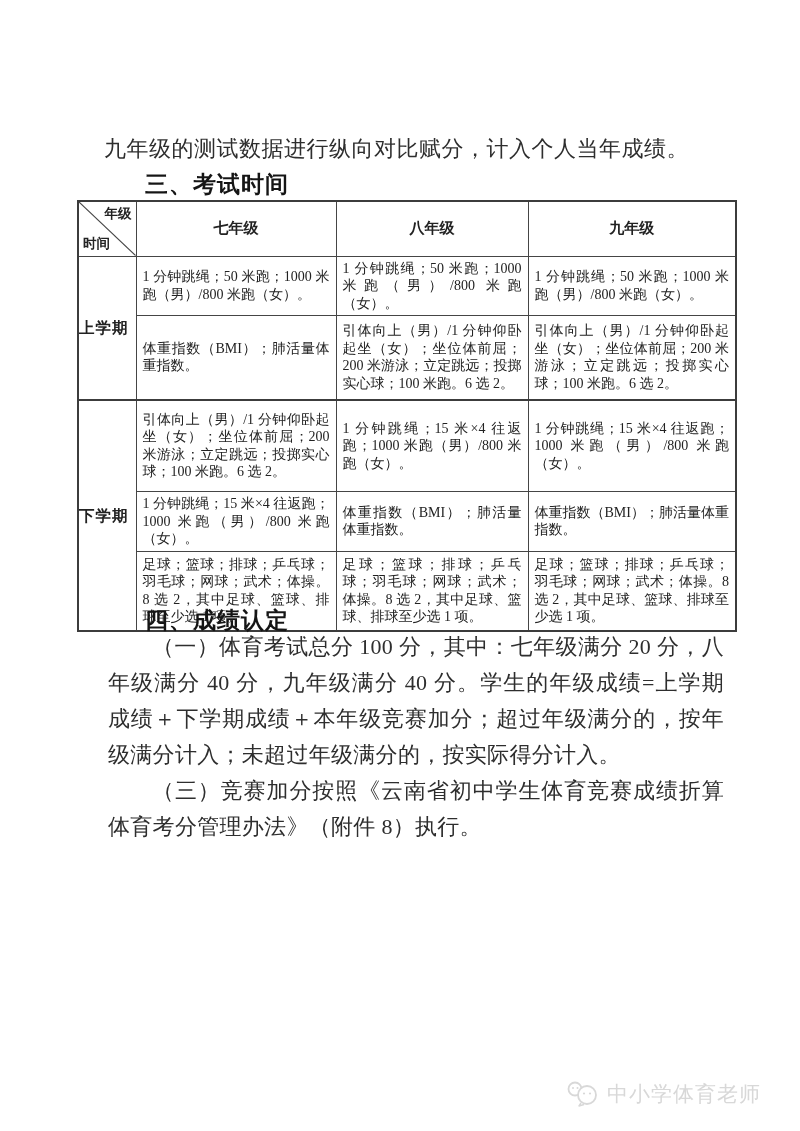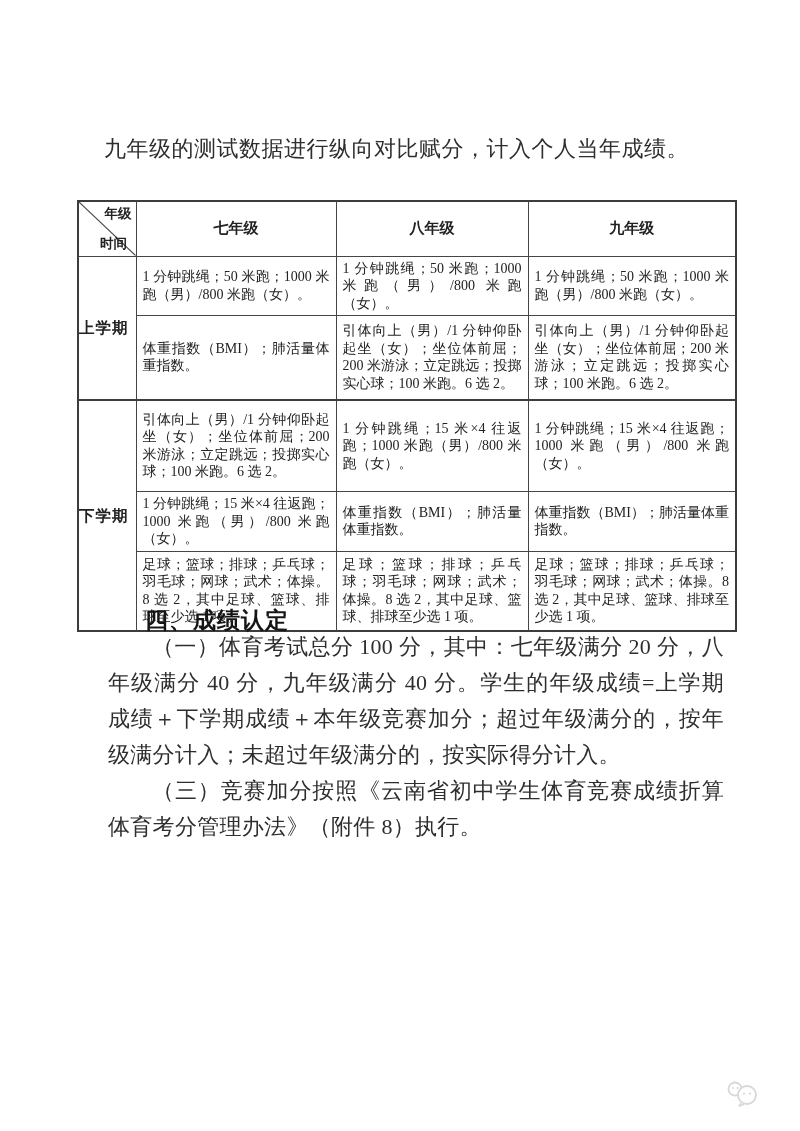--- a/index.html
+++ b/index.html
@@ -59,21 +59,21 @@
     padding: 16px !important;
     height: 44px;
   }
   .corner-svg { position: absolute; left: 0; top: 0; width: 100%; height: 100%; }
   .corner-top {
     position: absolute; top: 3px; right: 4px;
     font-size: 13.5px; font-weight: 600;
   }
   .corner-bottom {
     position: absolute; bottom: 3px; left: 4px;
-    font-size: 13.5px; font-weight: 600; margin-left: 17px;
+    font-size: 13.5px; font-weight: 600;
   }
   td.row-label {
     text-align: left;
     font-weight: bold;
     font-size: 15.5px;
     letter-spacing: 1px;
     padding: 0 !important;
   }
   tr.r-h44 td { height: 44px; }
   tr.r-h84 td { height: 84px; }
@@ -101,20 +101,21 @@
     letter-spacing: 1px;
   }
 </style>
 </head>
 <body>
 
 <div class="page">
 
   <p class="intro">九年级的测试数据进行纵向对比赋分，计入个人当年成绩。</p>
 
+  <h2 class="sec-heading sec3">三、考试时间</h2>
 
   <table class="exam-table">
     <colgroup>
       <col style="width:58px">
       <col style="width:200px">
       <col style="width:192px">
       <col style="width:208px">
     </colgroup>
     <tbody>
       <tr class="head-row r-h44">
@@ -171,15 +172,16 @@
   <div class="footer">
     <svg width="36" height="28" viewBox="0 0 36 28">
       <circle cx="10" cy="9" r="6.5" fill="none" stroke="#d8d8d8" stroke-width="1.8"></circle>
       <circle cx="8" cy="8" r="1" fill="#d8d8d8"></circle>
       <circle cx="12.5" cy="8" r="1" fill="#d8d8d8"></circle>
       <circle cx="22" cy="15" r="9" fill="#ffffff" stroke="#d8d8d8" stroke-width="1.8"></circle>
       <circle cx="19" cy="13.5" r="1.1" fill="#d8d8d8"></circle>
       <circle cx="25" cy="13.5" r="1.1" fill="#d8d8d8"></circle>
       <path d="M16 23 L14 26 L19 24.5" fill="#ffffff" stroke="#d8d8d8" stroke-width="1.5" stroke-linejoin="round"></path>
     </svg>
+    <span>中小学体育老师</span>
   </div>
 
 </div>
 
 </body></html>

